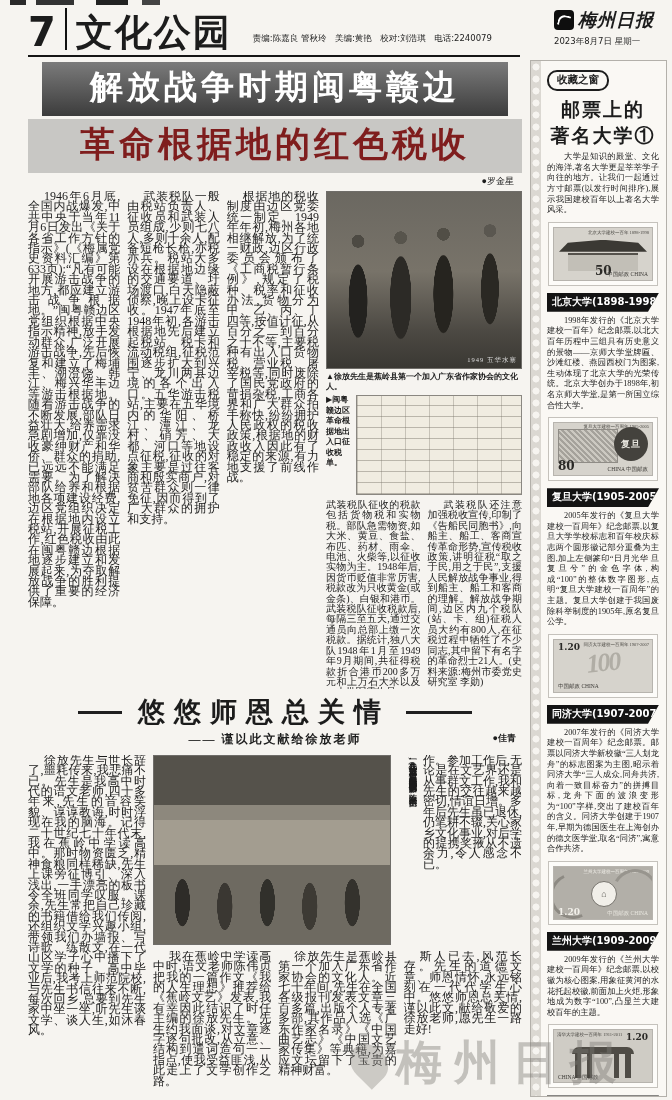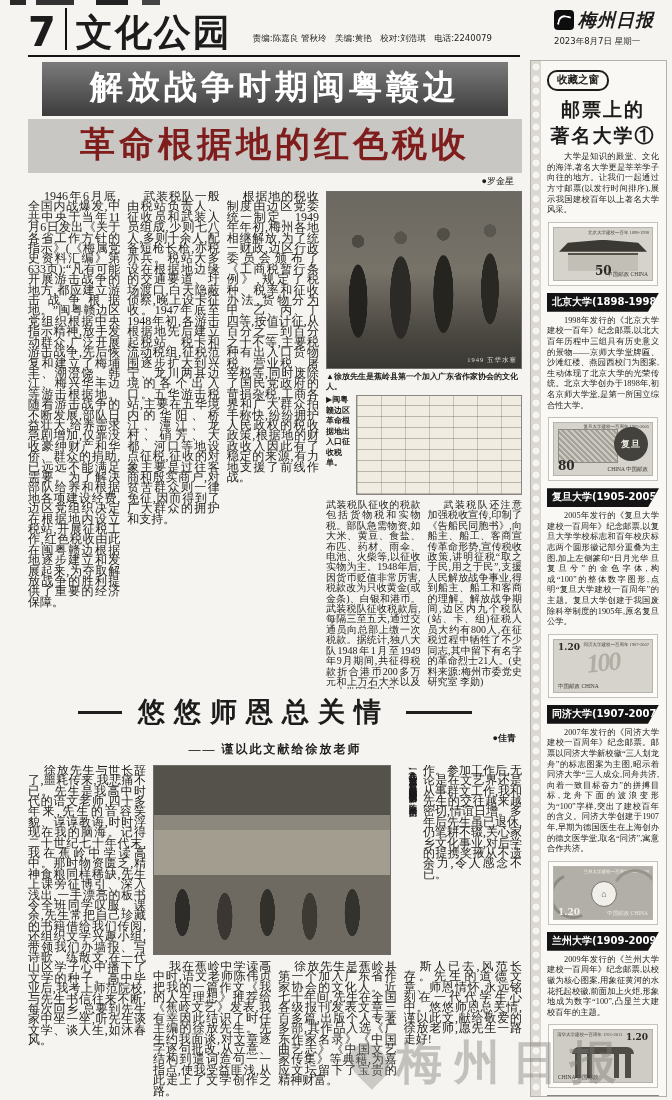--- a/index.html
+++ b/index.html
@@ -56,21 +56,21 @@
       #f0ece1;}
   .textrow{display:flex;gap:7px;flex:1;margin-top:5px;overflow:hidden;}
   .textrow .bcol{font-size:10px;}
 
   
   .article2{margin-top:9px;position:relative;}
   .t-row{display:flex;align-items:center;justify-content:center;gap:16px;}
   .t-line{height:3px;background:#1f1f1f;}
   .t-line.l{width:44px;}.t-line.r{width:66px;}
   .a2title{font-size:27px;font-weight:bold;letter-spacing:9px;margin:0;line-height:1.1;}
-  .dedi{text-align:center;font-size:12px;font-weight:bold;margin-top:13px;letter-spacing:2px;}
+  .dedi{text-align:center;font-size:12px;font-weight:bold;margin-top:3px;letter-spacing:2px;}
   .byline2{position:absolute;right:6px;top:34px;font-size:9px;font-weight:bold;}
   .a2body{display:flex;gap:7px;margin-top:7px;height:364px;overflow:hidden;}
   .a2c1{flex:0 0 118px;}
   .a2mid{flex:1;display:flex;flex-direction:column;min-width:0;}
   .a2top{display:flex;gap:5px;height:190px;}
   .photo2{width:236px;flex:0 0 236px;border:1px solid #6f6d69;
     background:
       radial-gradient(ellipse 13px 40px at 12% 78%, #2e2c28 58%, transparent 60%),
       radial-gradient(ellipse 13px 40px at 30% 80%, #3a3732 58%, transparent 60%),
       radial-gradient(ellipse 13px 40px at 48% 78%, #31302b 58%, transparent 60%),

